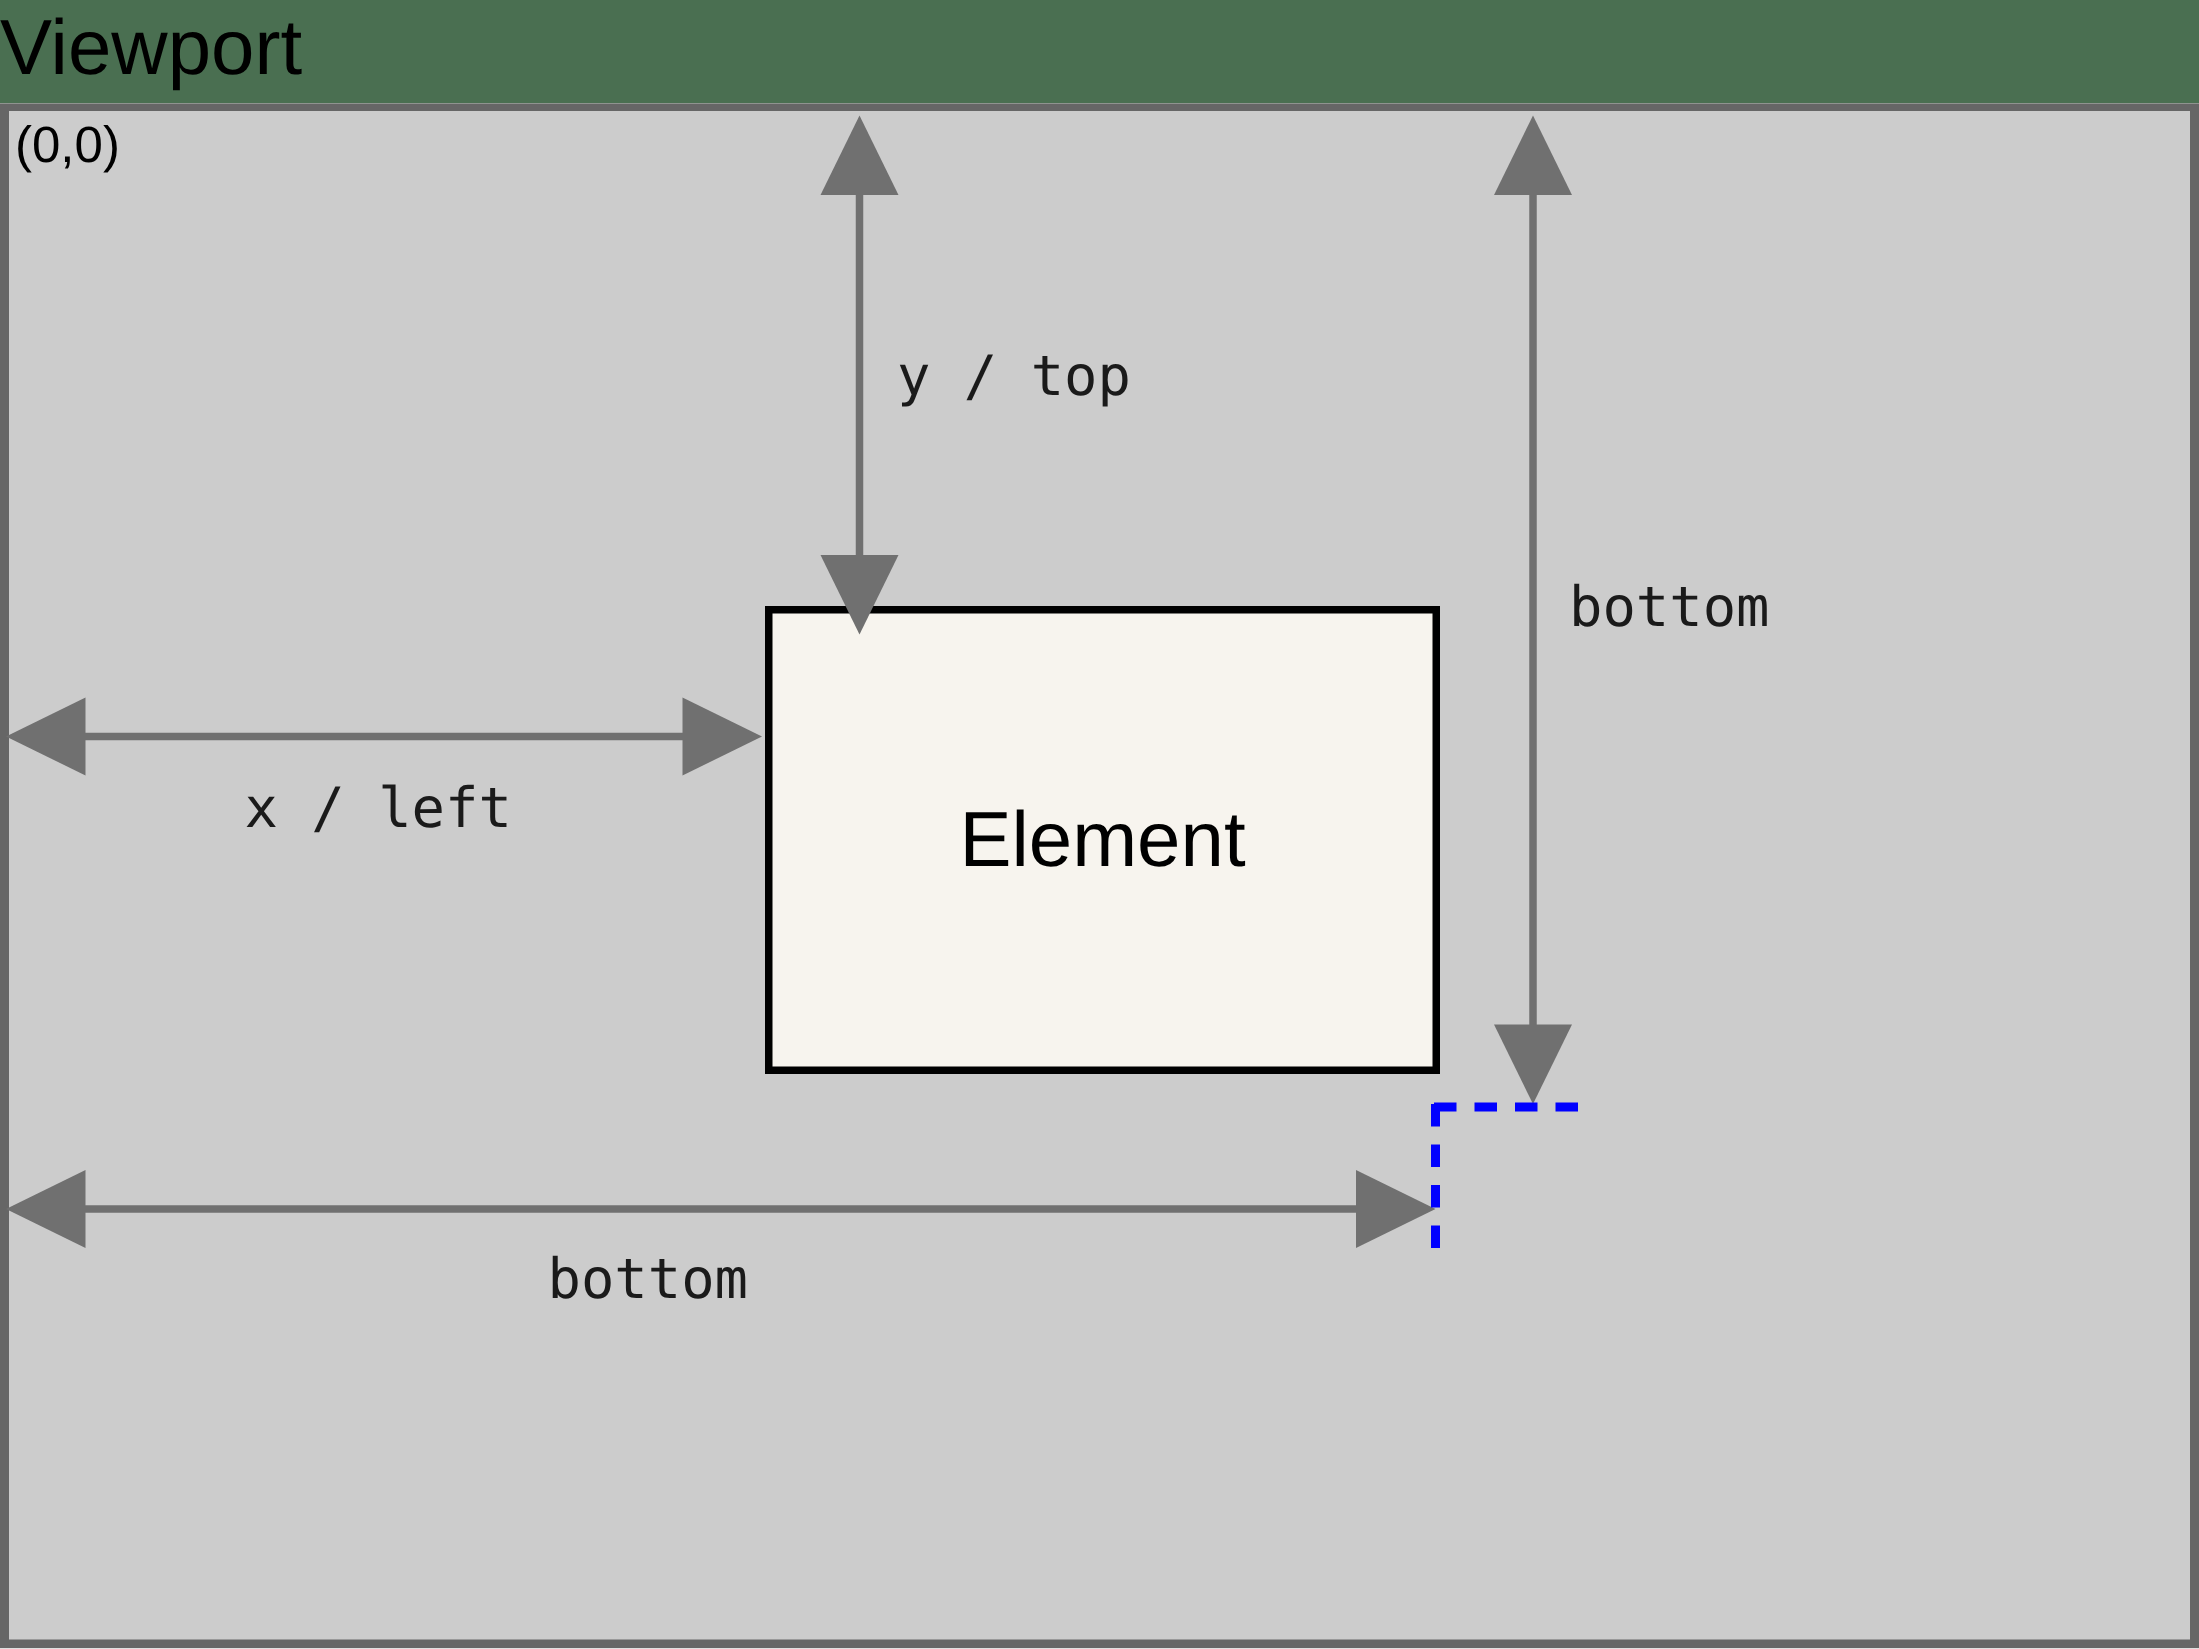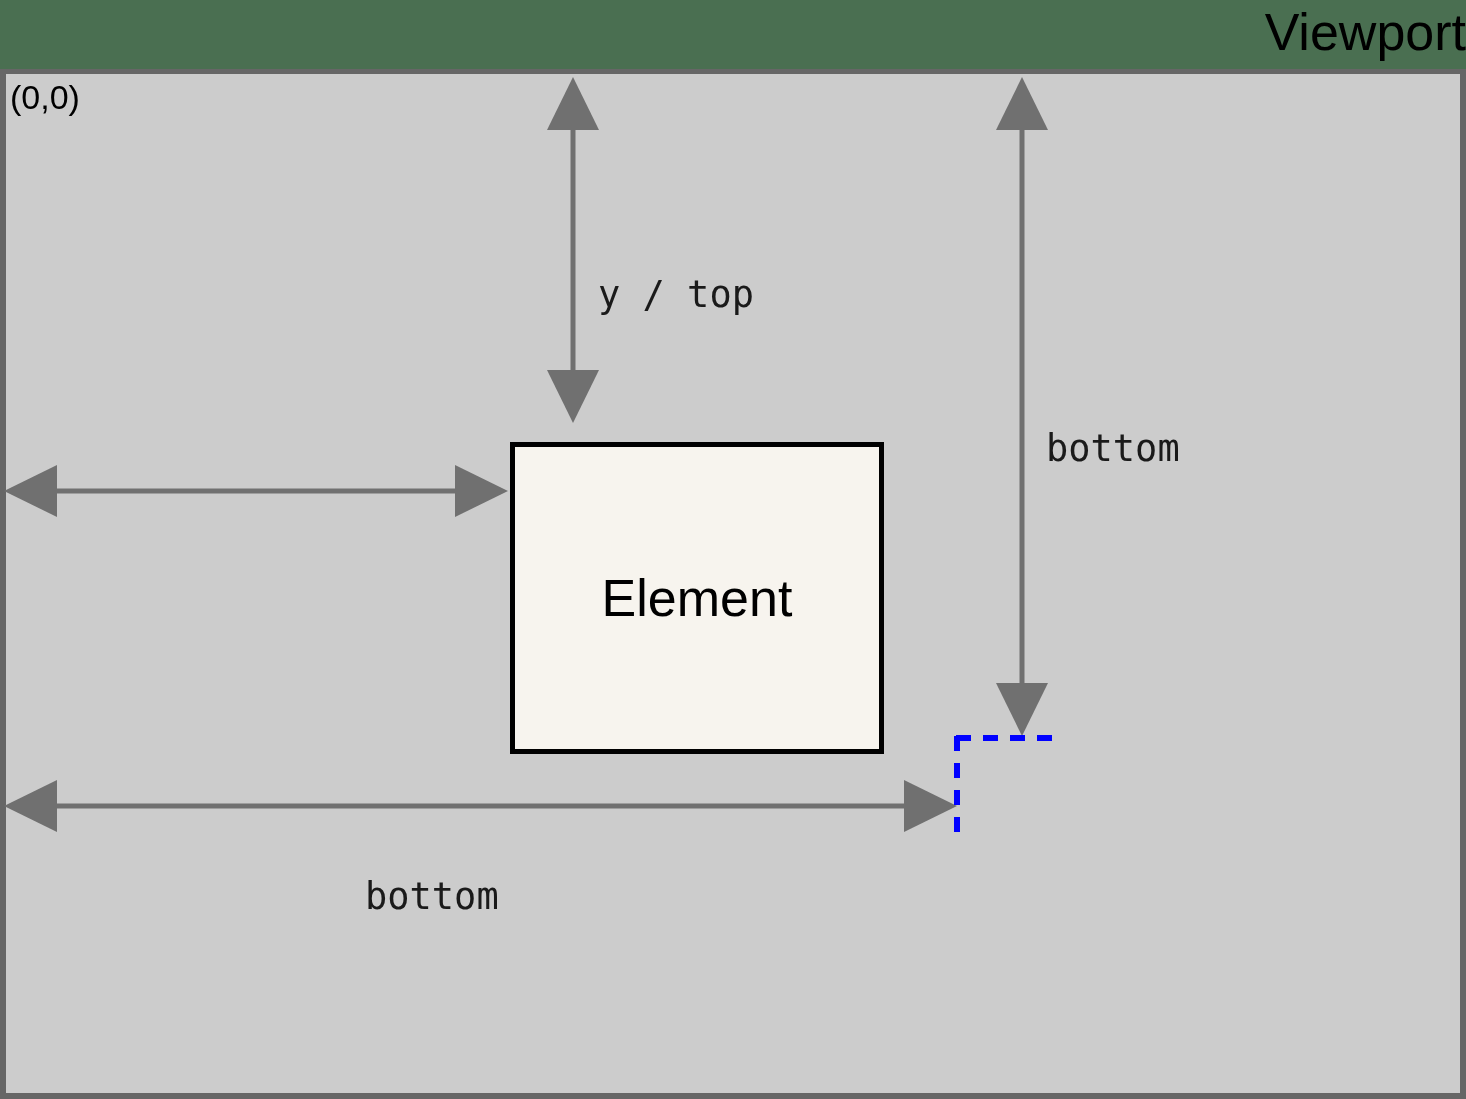--- a/index.html
+++ b/index.html
@@ -26,21 +26,21 @@
     background: #4a6f51;
     box-sizing: border-box;
   }
   #header-title {
     position: absolute;
     left: 0;
     top: 0;
     width: 1466px;
     height: 69px;
     line-height: 64px;
-    text-align: right;
+    text-align: left;
     color: #000000;
     font-family: "Liberation Sans", sans-serif;
     font-size: 52px;
     font-weight: 400;
     letter-spacing: 0px;
     white-space: nowrap;
   }
 
   
   #viewport-body {
@@ -73,22 +73,22 @@
     font-family: Liberation Sans, sans-serif;
     font-size: 34px;
     color: #000000;
     white-space: nowrap;
   }
 
   
   #element-box {
     position: absolute;
     left: 510px;
-    top: 442px;
-    width: 374px;
+    top: 404px;
+    width: 450px;
     height: 312px;
     background: #f7f4ee;
     border: 5px solid #000000;
     box-sizing: border-box;
   }
   #element-label {
     position: absolute;
     left: 0;
     top: 0;
     width: 100%;
@@ -102,21 +102,20 @@
     white-space: nowrap;
   }
 
   
   .measure-label {
     position: absolute;
     font-family: "DejaVu Sans Mono", "Liberation Mono", monospace;
     font-size: 37px;
     color: #1a1a1a;
     white-space: nowrap;
-    margin-top: 44px;
   }
   #label-y-top    { left: 598px; top: 229px; }
   #label-bottom   { left: 1046px; top: 383px; }
   #label-x-left   { left: 163px; top: 517px; }
   #label-right    { left: 365px; top: 831px; }
 </style>
 </head>
 <body>
 
 <div id="stage">
@@ -166,16 +165,17 @@
 
     <line x1="956" y1="738" x2="1058" y2="738" stroke="#0000ff" stroke-width="6" stroke-dasharray="15 12"></line>
 
     <line x1="957" y1="736" x2="957" y2="843" stroke="#0000ff" stroke-width="6" stroke-dasharray="15 12"></line>
   </svg>
 
   <div class="measure-label" id="label-y-top">y / top</div>
 
   <div class="measure-label" id="label-bottom">bottom</div>
 
+  <div class="measure-label" id="label-x-left">x / left</div>
 
   <div class="measure-label" id="label-right">bottom</div>
 
 </div>
 
 </body></html>

